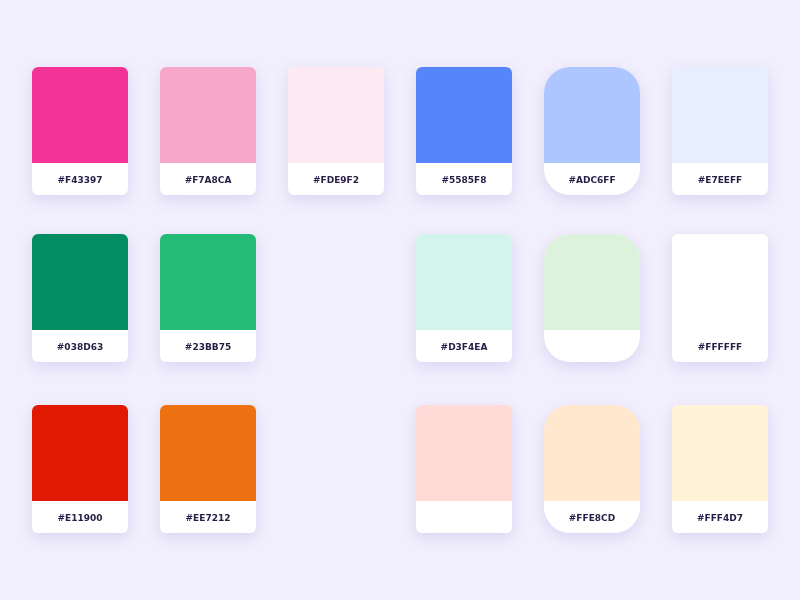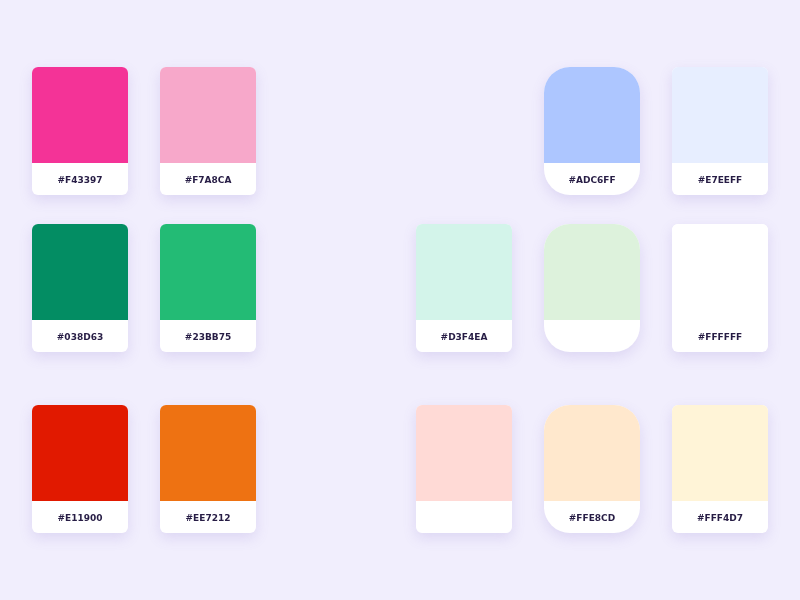--- a/index.html
+++ b/index.html
@@ -21,21 +21,21 @@
     width: 800px;
     height: 600px;
   }
   .palette-row {
     position: absolute;
     left: 32px;
     width: 736px;
     height: 128px;
   }
   .palette-row.row-1 { top: 67px; }
-  .palette-row.row-2 { top: 224px; padding-left: 17px; }
+  .palette-row.row-2 { top: 234px; padding-left: 17px; }
   .palette-row.row-3 { top: 405px; padding-left: 20px; }
 
   .swatch-card {
     position: absolute;
     top: 0;
     width: 96px;
     height: 128px;
     border-radius: 6px;
     background: #FFFFFF;
     box-shadow: 0 5px 13px rgba(124, 100, 196, 0.17);
@@ -73,20 +73,28 @@
 <div id="palette-grid">
 
   <div class="palette-row row-1">
     <div class="swatch-card col-1">
       <span class="swatch-color" style="background-color: rgb(244, 51, 151);"></span>
       <span class="swatch-label">#F43397</span>
     </div>
     <div class="swatch-card col-2">
       <span class="swatch-color" style="background-color: rgb(247, 168, 202);"></span>
       <span class="swatch-label">#F7A8CA</span>
+    </div>
+    <div class="swatch-card col-3">
+      <span class="swatch-color" style="background-color: rgb(253, 233, 242);"></span>
+      <span class="swatch-label">#FDE9F2</span>
+    </div>
+    <div class="swatch-card col-4">
+      <span class="swatch-color" style="background-color: rgb(85, 133, 248);"></span>
+      <span class="swatch-label">#5585F8</span>
     </div>
     <div class="swatch-card col-5">
       <span class="swatch-color" style="background-color: rgb(173, 198, 255);"></span>
       <span class="swatch-label">#ADC6FF</span>
     </div>
     <div class="swatch-card col-6">
       <span class="swatch-color" style="background-color: rgb(231, 238, 255);"></span>
       <span class="swatch-label">#E7EEFF</span>
     </div>
   </div>

